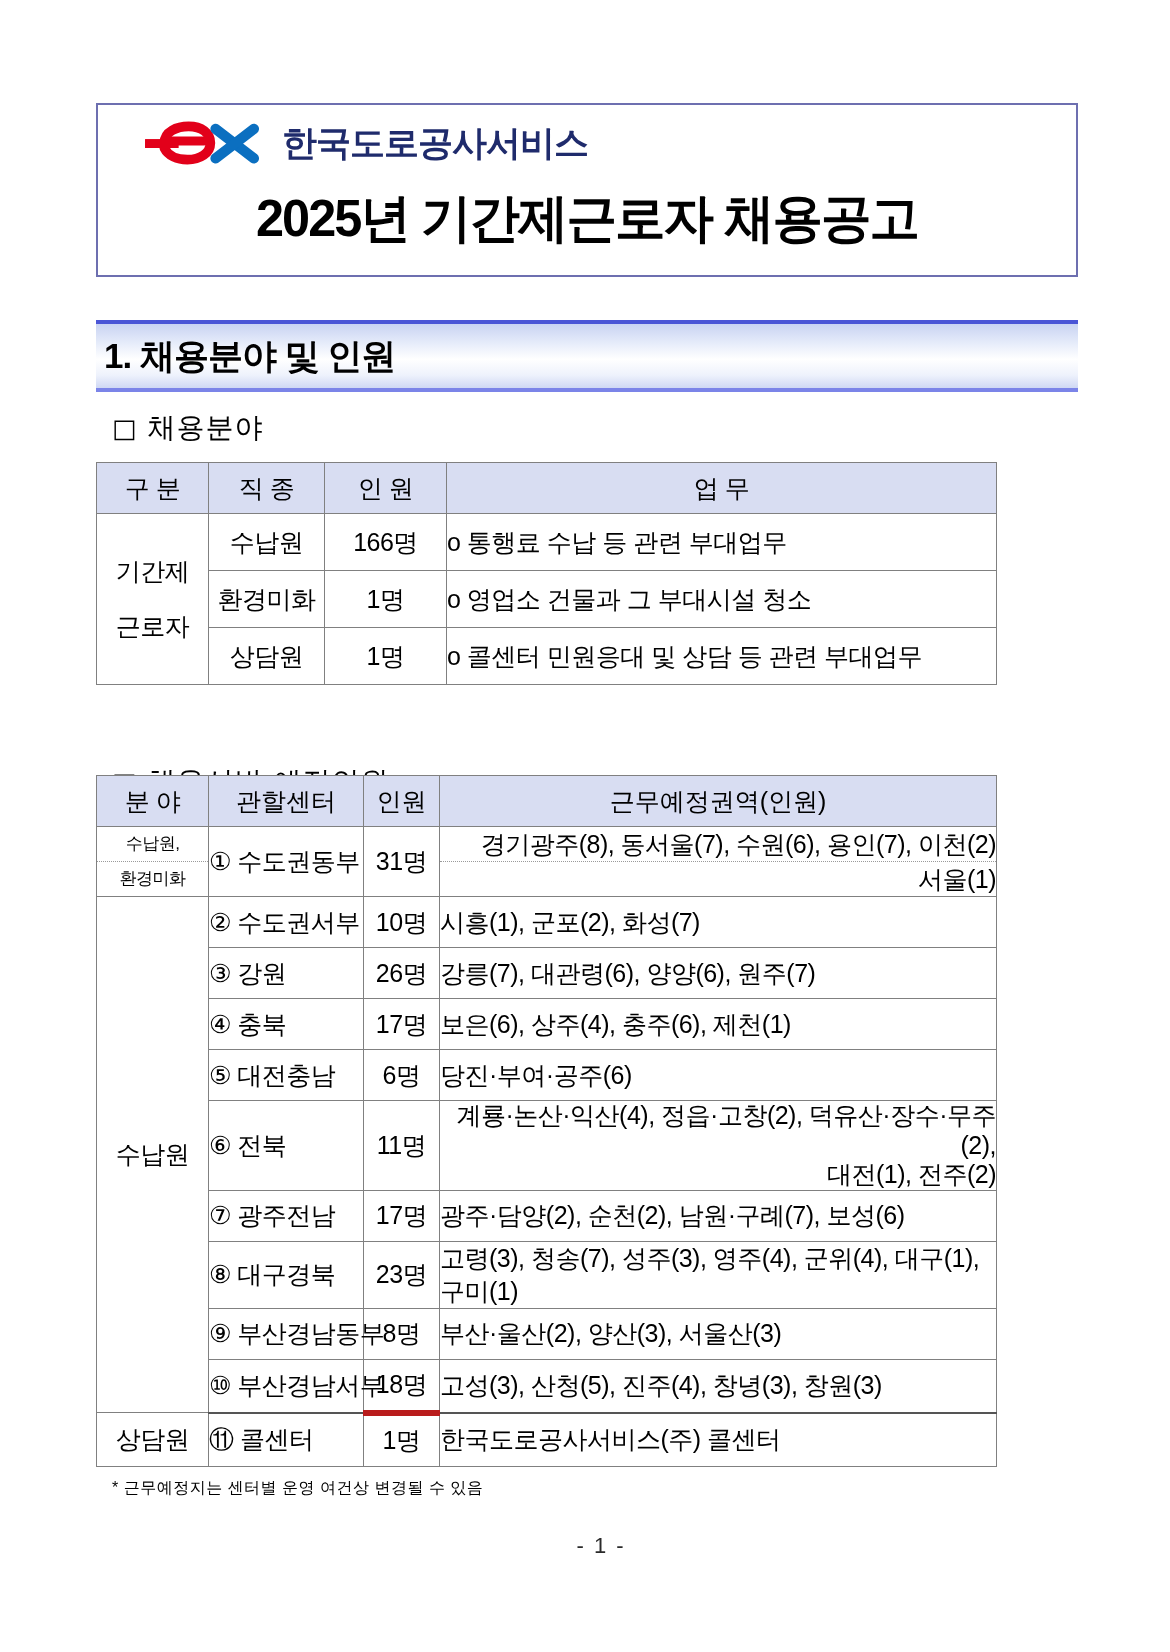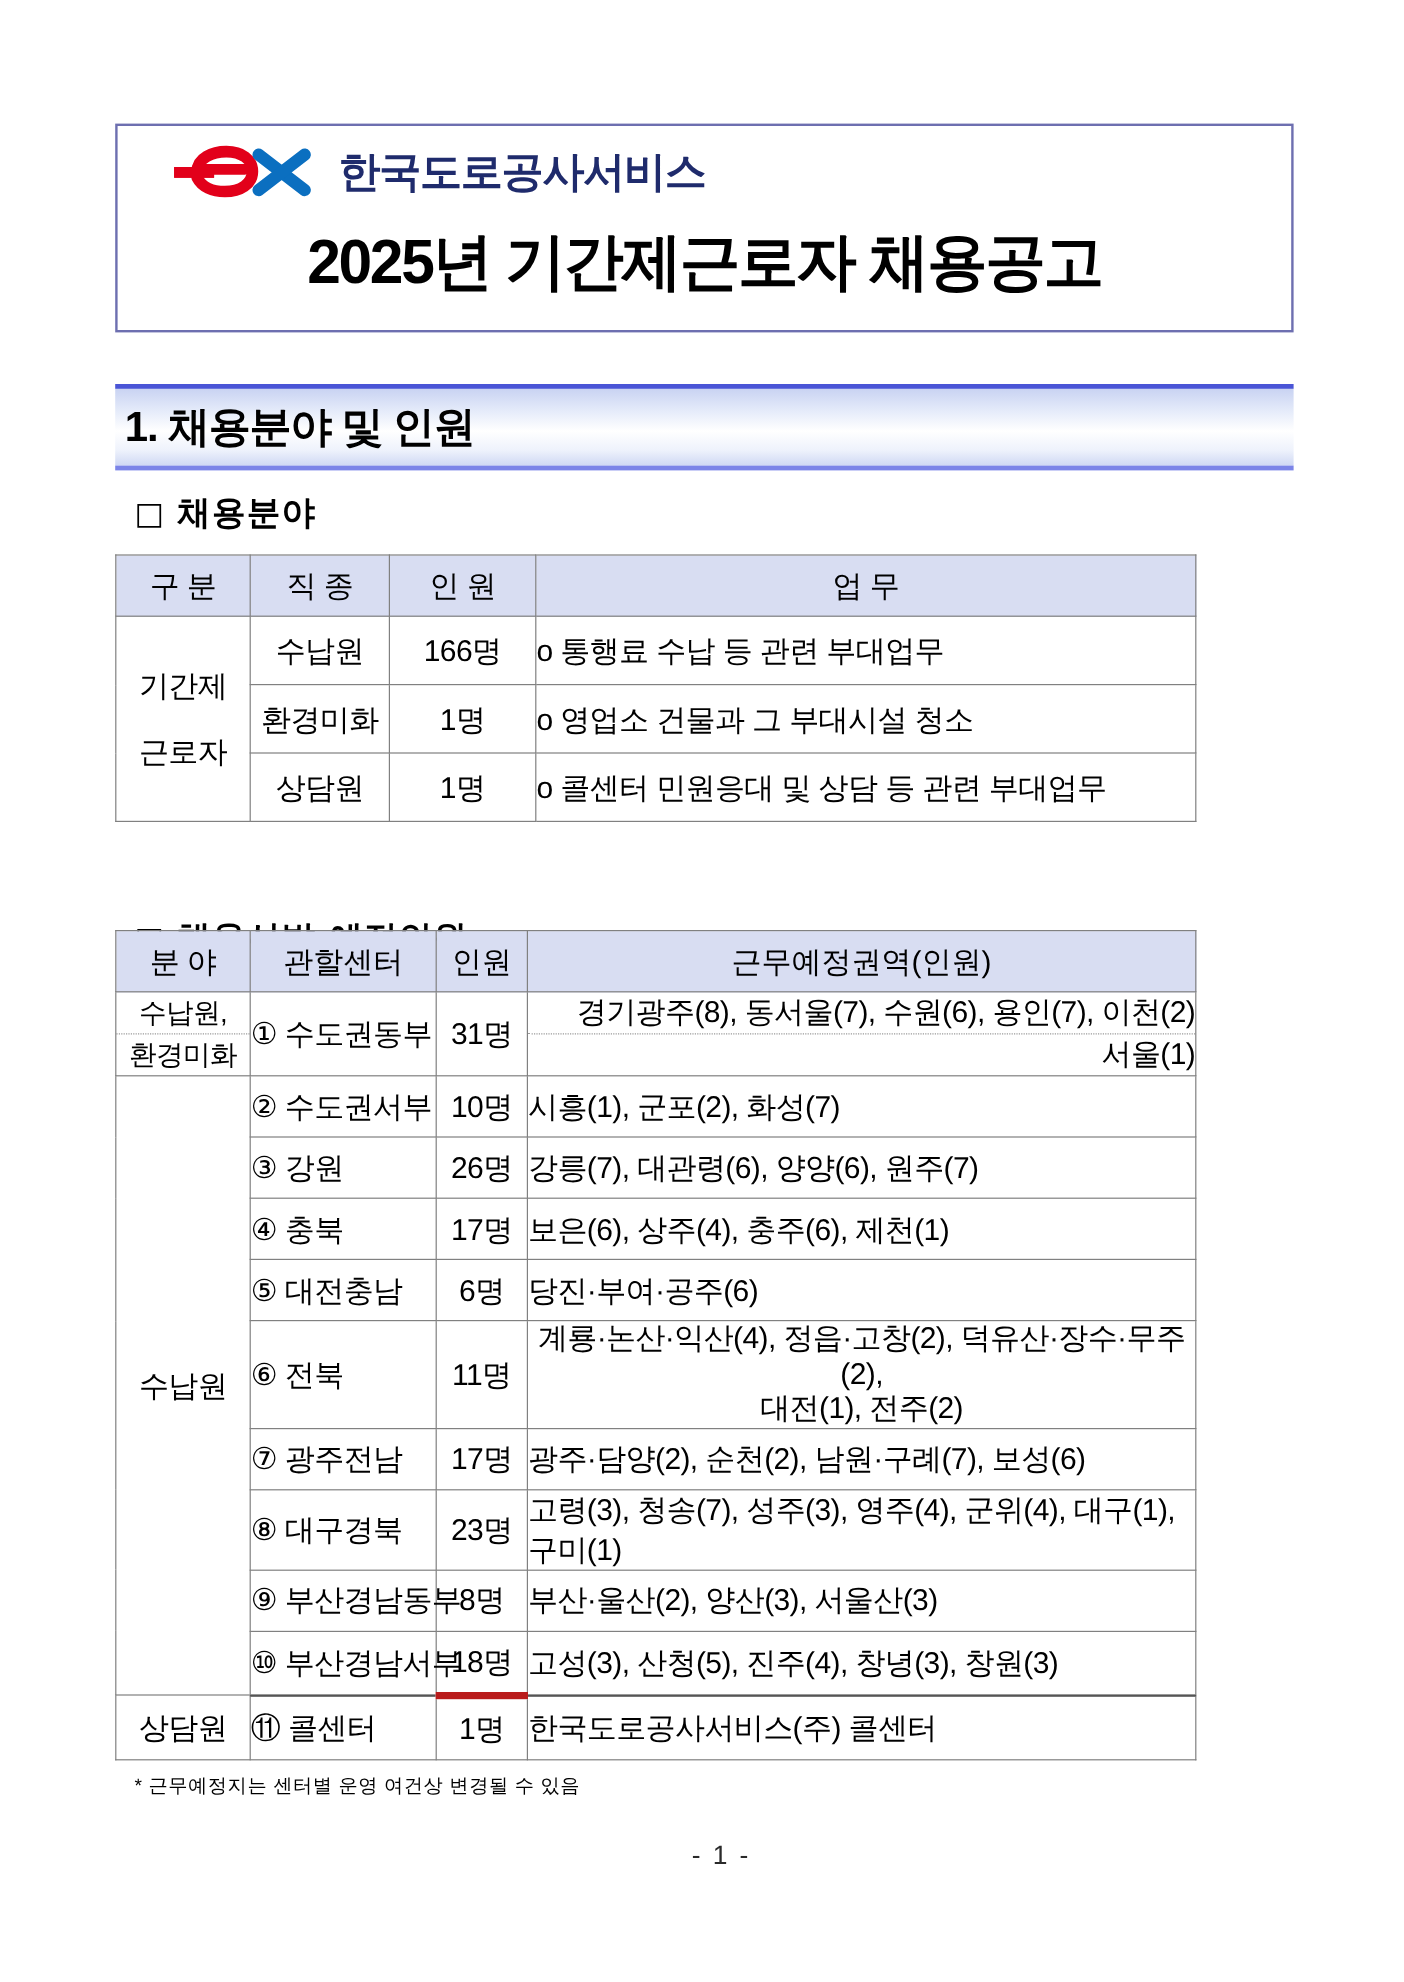--- a/index.html
+++ b/index.html
@@ -89,21 +89,21 @@
     font-size: 35px;
     font-weight: 700;
     letter-spacing: -1px;
     white-space: nowrap;
   }
 
   
   .sub-head {
     position: absolute;
     font-size: 28px;
-    font-weight: 700;
+    font-weight: 400;
     letter-spacing: 1px;
     white-space: nowrap;
     font-family: "DejaVu Serif", "Liberation Serif", serif;
   }
   .sub-head .box-glyph {
     font-family: "DejaVu Sans", sans-serif;
     font-size: 26px;
     margin-right: 10px;
   }
 
@@ -155,36 +155,36 @@
   #table-quota td.body-cell { height: 50px; }
 
   .center-name { text-align: left; padding-left: 10px; white-space: nowrap; }
 
   
   .split-cell { padding: 0 !important; }
   .split-cell .half {
     height: 34px;
     line-height: 34px;
     text-align: center;
-    font-size: 23px;
+    font-size: 17px;
   }
   .split-cell .half.top { border-bottom: 1px dotted #9a9a9a; }
   .split-region .half {
     height: 34px;
     line-height: 34px;
     text-align: right;
     padding-left: 12px;
     font-size: 25px;
   }
   .split-region .half.top { border-bottom: 1px dotted #9a9a9a; }
 
   .two-line {
     font-size: 24px;
     line-height: 1.18;
-    text-align: center;
+    text-align: right;
     padding-left: 12px;
     letter-spacing: -0.8px;
     margin-top: 44px;
   }
   .tight { letter-spacing: -1.1px; font-size: 24px; }
 
   
   .table-note {
     position: absolute;
     left: 96px;

